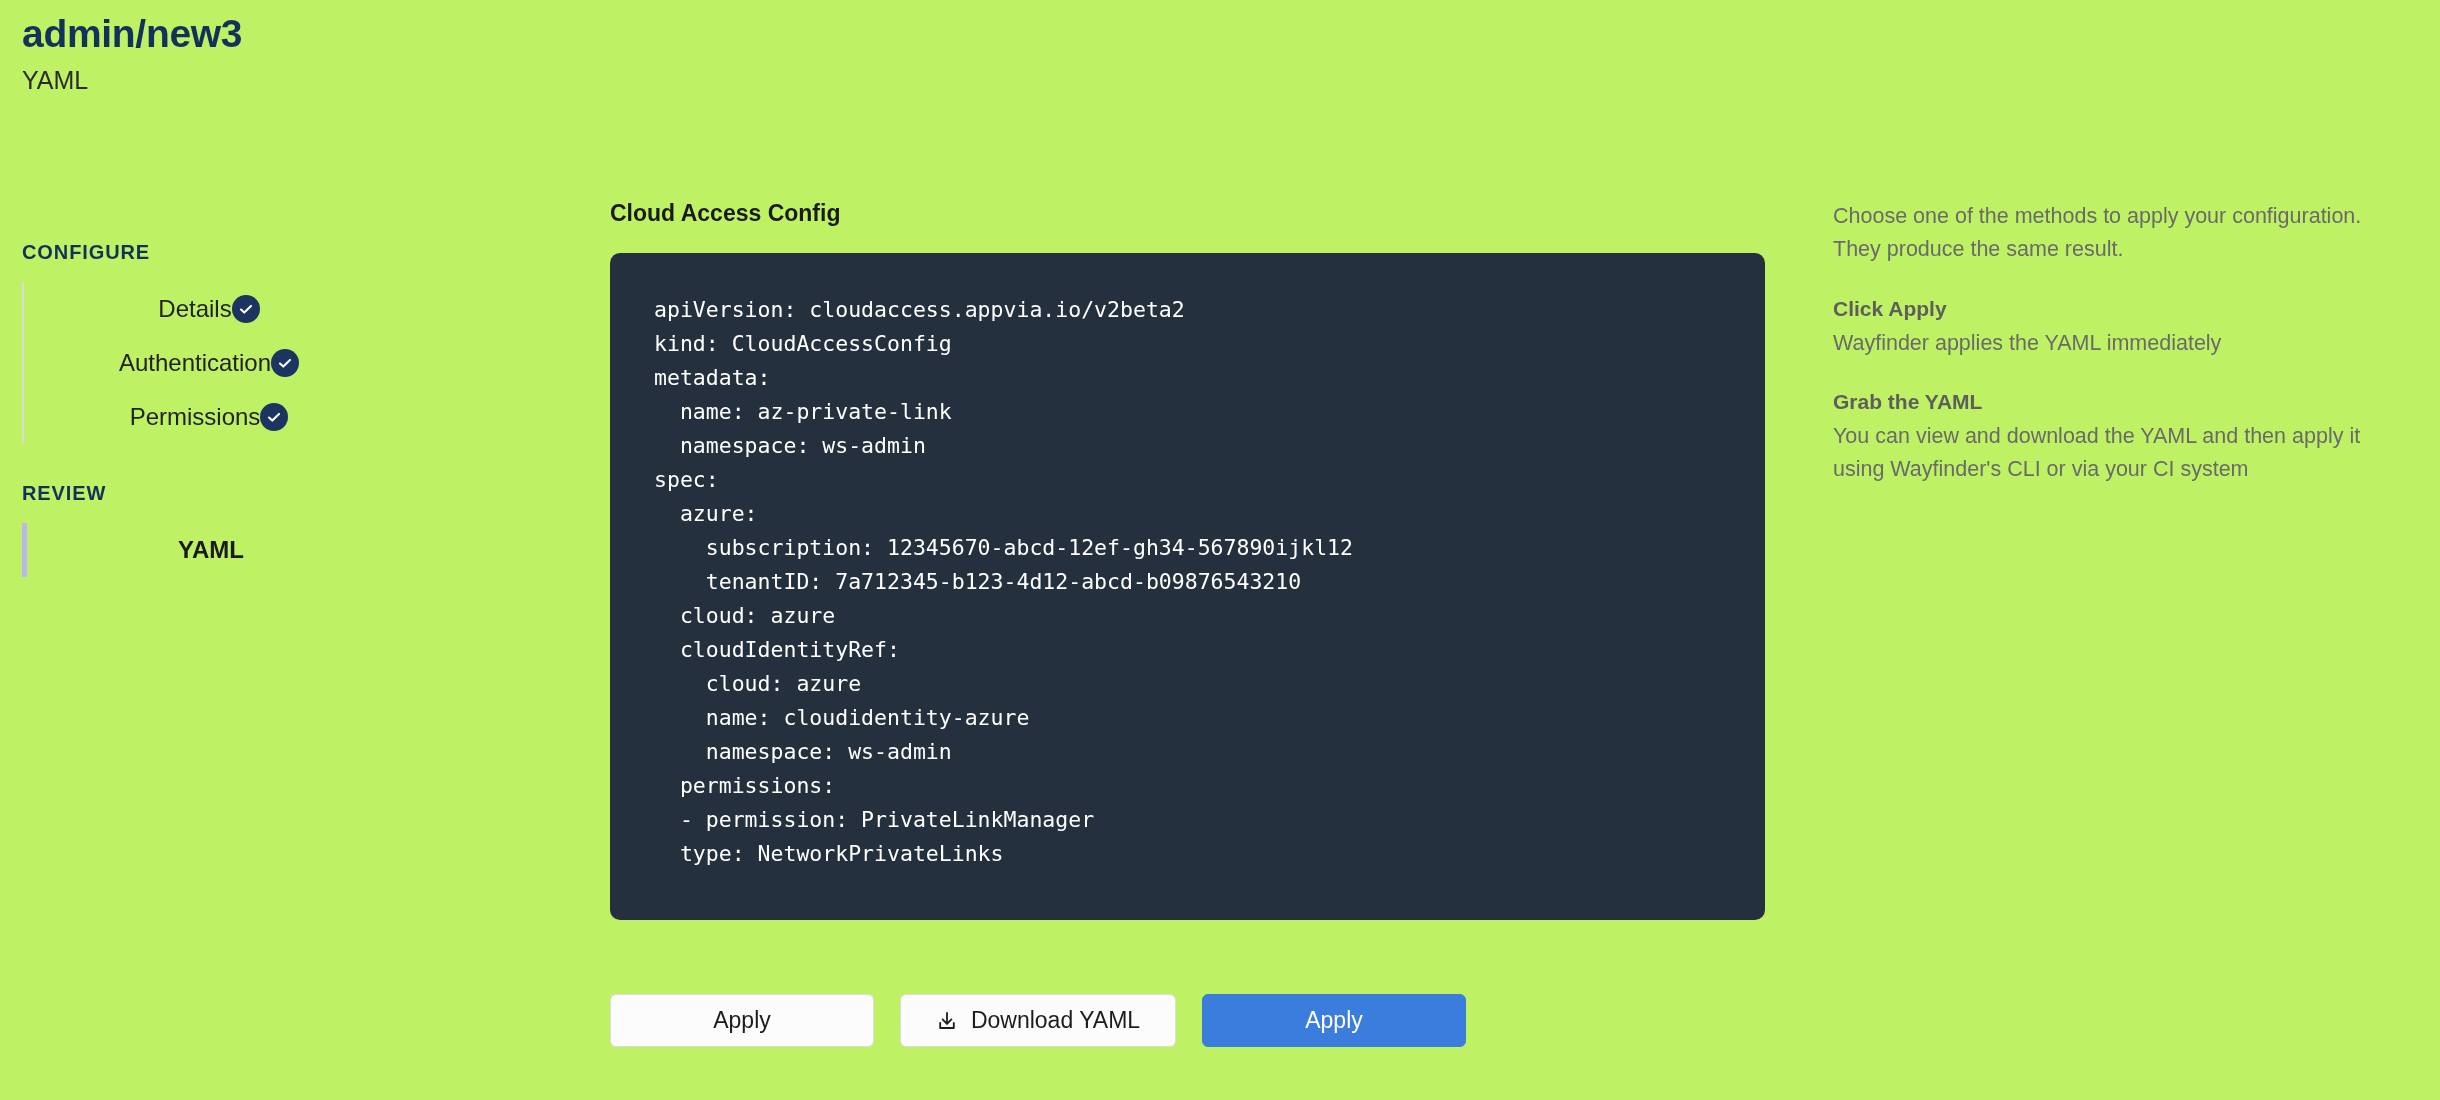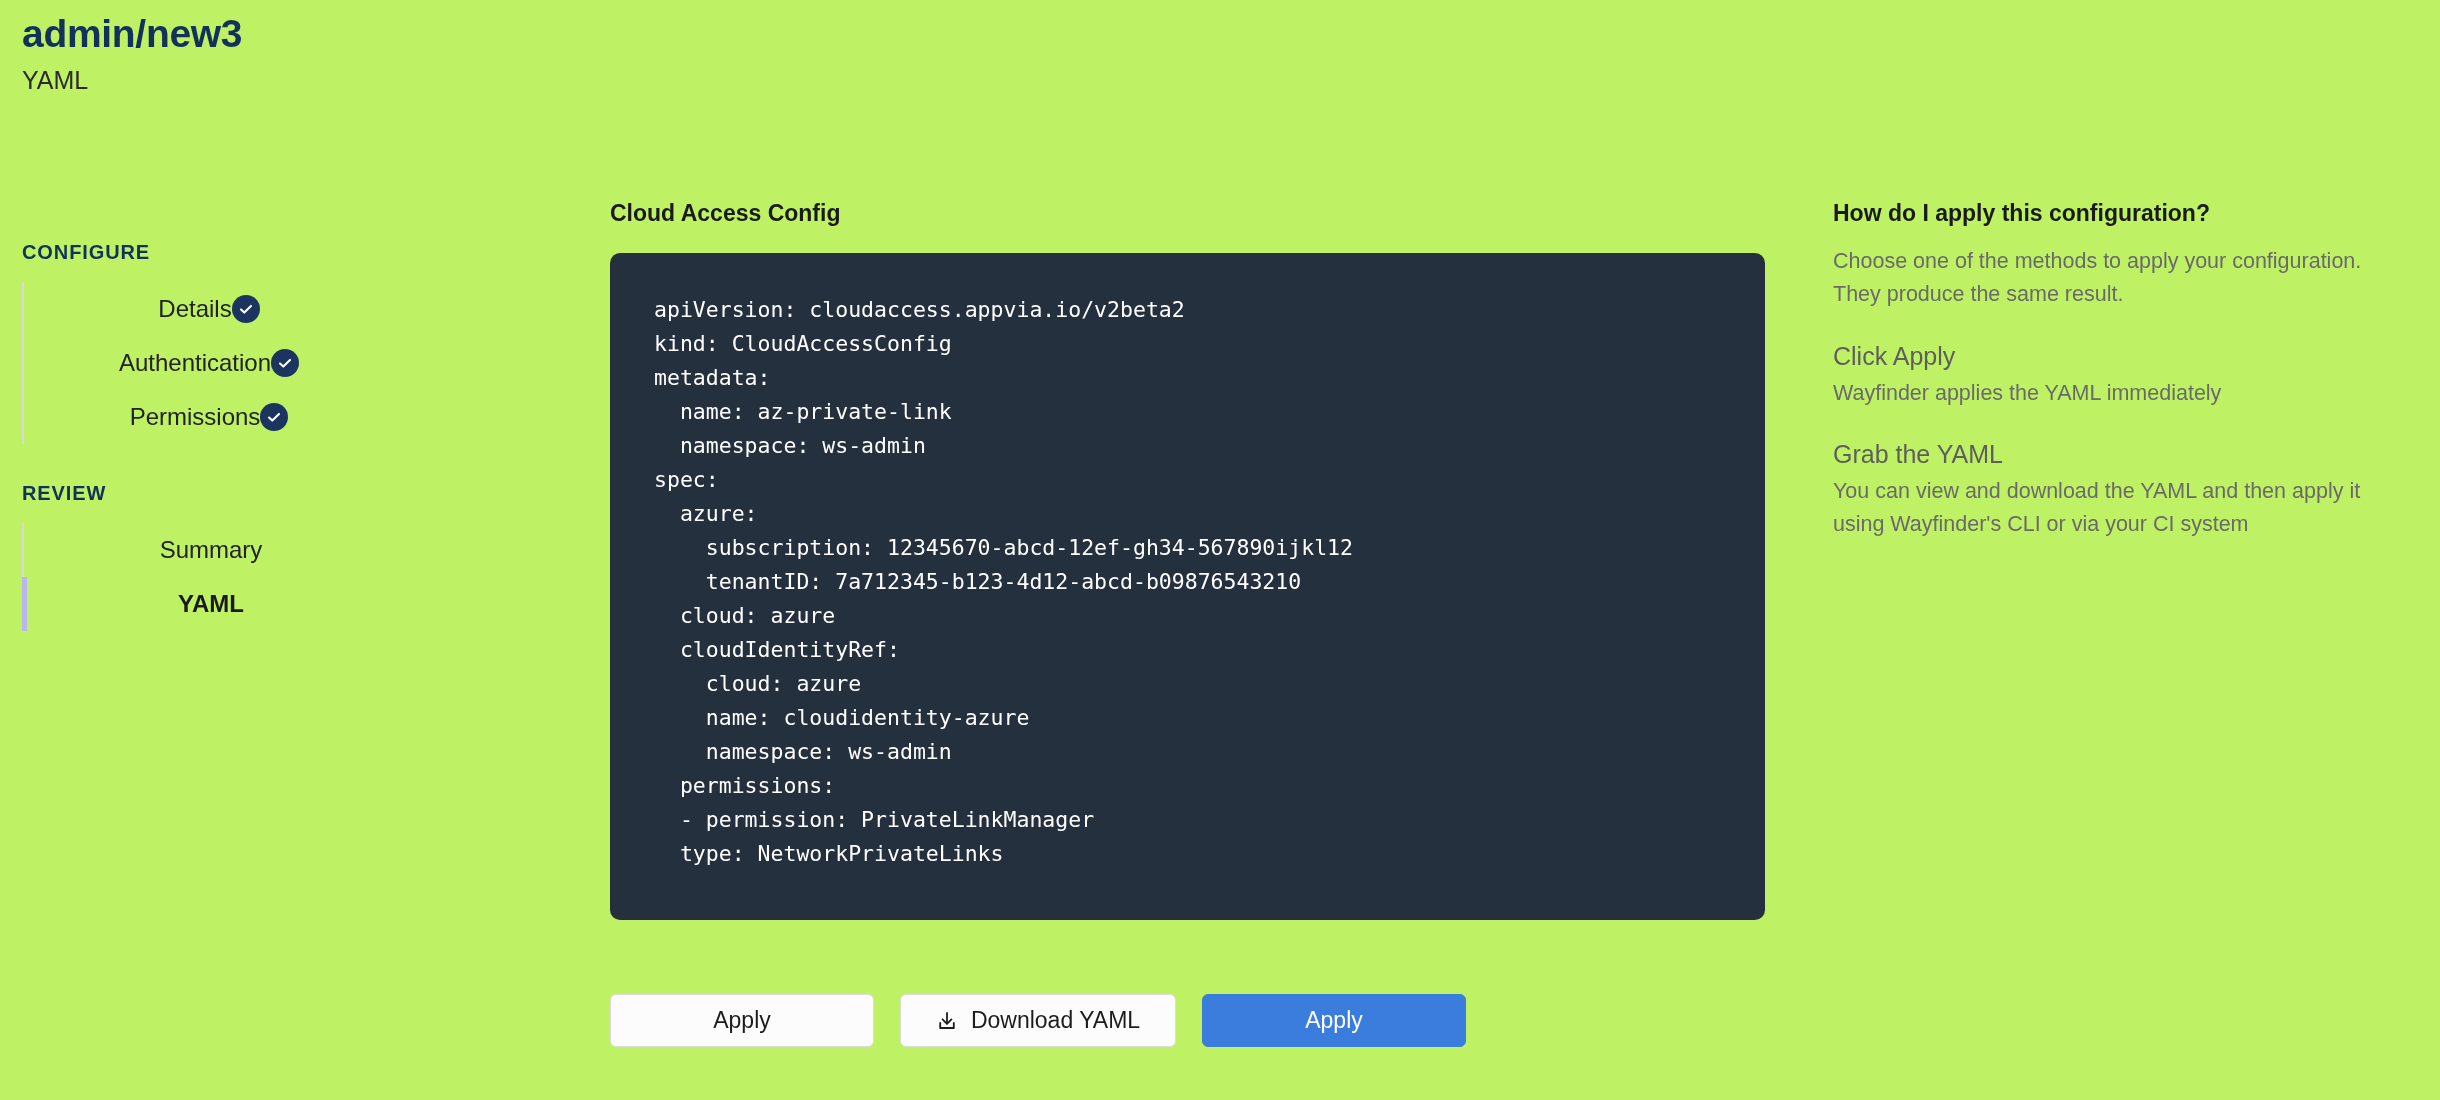--- a/index.html
+++ b/index.html
@@ -175,22 +175,22 @@
   }
   .aside-intro {
     font-size: 21.5px;
     line-height: 33px;
     color: #6a6a6a;
     margin-bottom: 31px;
   }
   .aside-method { margin-bottom: 30px; }
   .aside-method:last-child { margin-bottom: 0; }
   .aside-method-title {
-    font-size: 25px;
-    font-weight: normal;
+    font-size: 21px;
+    font-weight: bold;
     color: #5e5e5e;
     margin-bottom: 6px;
   }
   .aside-method-desc {
     font-size: 21.5px;
     line-height: 33px;
     color: #6a6a6a;
   }
 </style>
 </head>
@@ -233,23 +233,20 @@
             <polyline points="4,9.5 7.3,12.6 14,5.9" fill="none" stroke="#ffffff" stroke-width="2.1" stroke-linecap="round" stroke-linejoin="round"></polyline>
           </svg>
         </span>
       </div>
 
     </div>
 
     <div class="nav-section-title">REVIEW</div>
     <div class="nav-group review-group">
 
-      <div class="nav-item">
-        <span class="nav-label">Summary</span>
-      </div>
 
       <div class="nav-item active">
         <span class="nav-label">YAML</span>
       </div>
 
     </div>
   </div>
 
   <div class="main">
     <div class="main-heading">Cloud Access Config</div>
@@ -286,21 +283,20 @@
           </svg>
         </span>
         <span>Download YAML</span>
       </div>
 
       <div class="btn btn-primary">Apply</div>
     </div>
   </div>
 
   <div class="aside">
-    <div class="aside-title">How do I apply this configuration?</div>
     <div class="aside-intro">Choose one of the methods to apply your configuration. They produce the same result.</div>
 
     <div class="aside-method">
       <div class="aside-method-title">Click Apply</div>
       <div class="aside-method-desc">Wayfinder applies the YAML immediately</div>
     </div>
 
     <div class="aside-method">
       <div class="aside-method-title">Grab the YAML</div>
       <div class="aside-method-desc">You can view and download the YAML and then apply it using Wayfinder's CLI or via your CI system</div>

